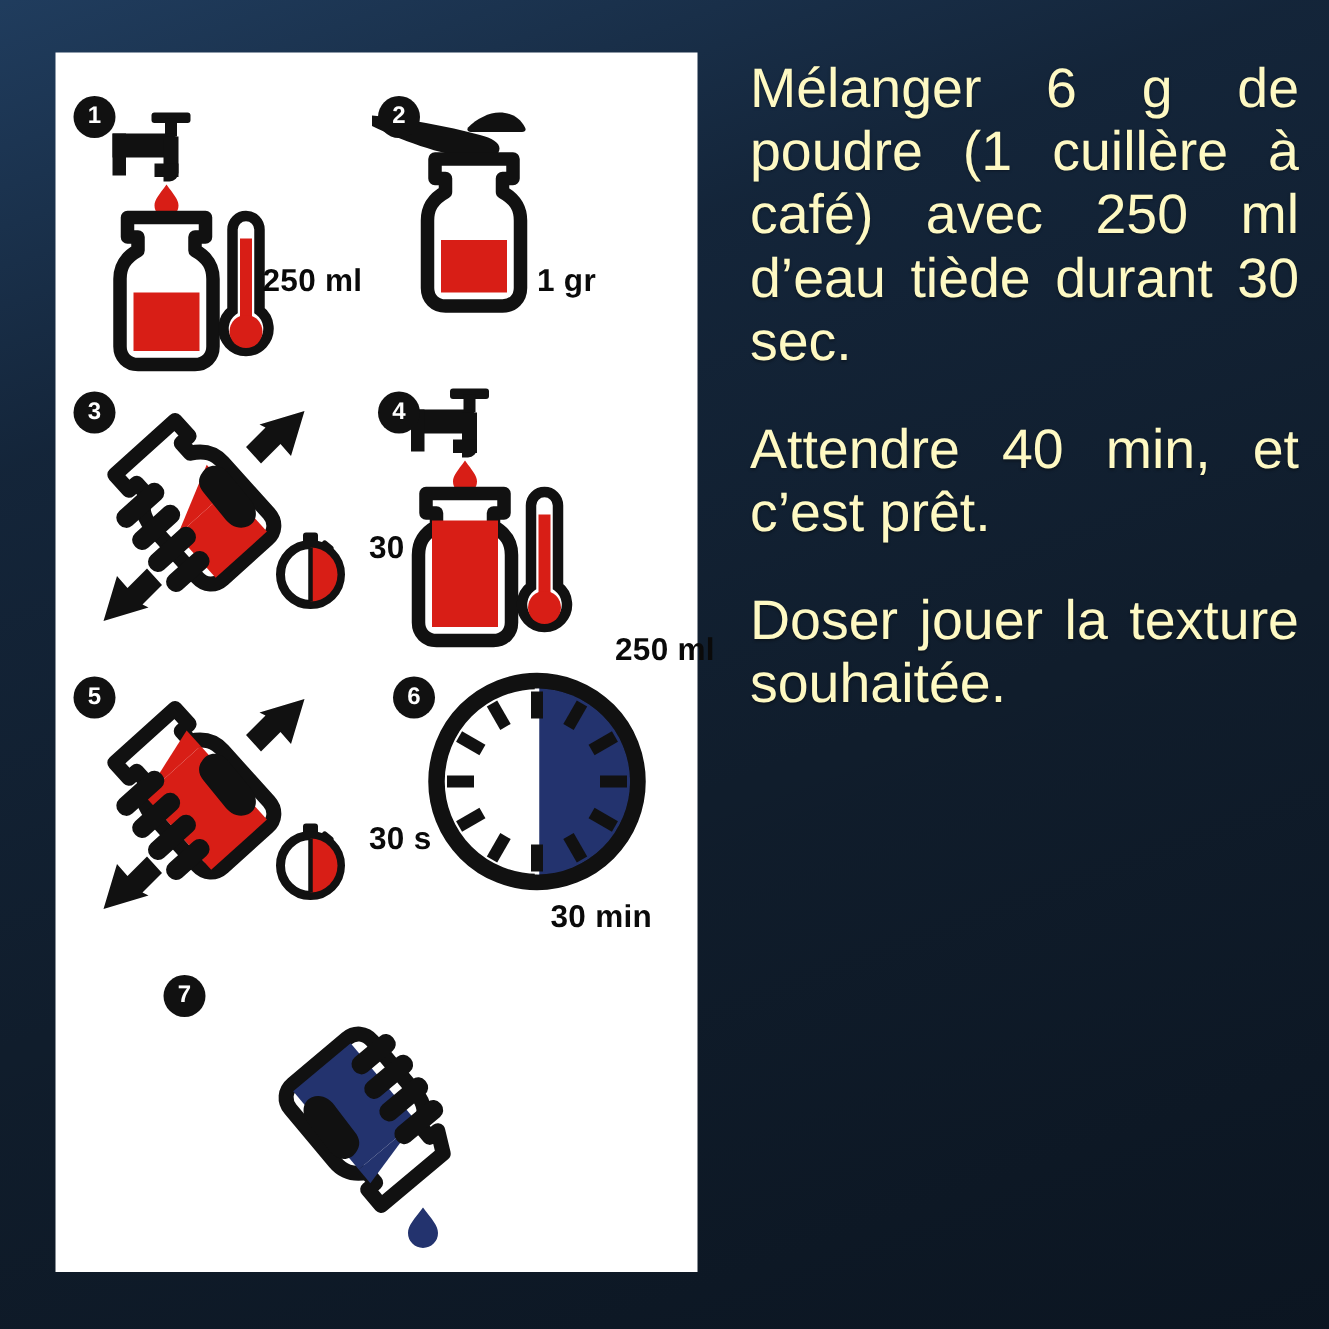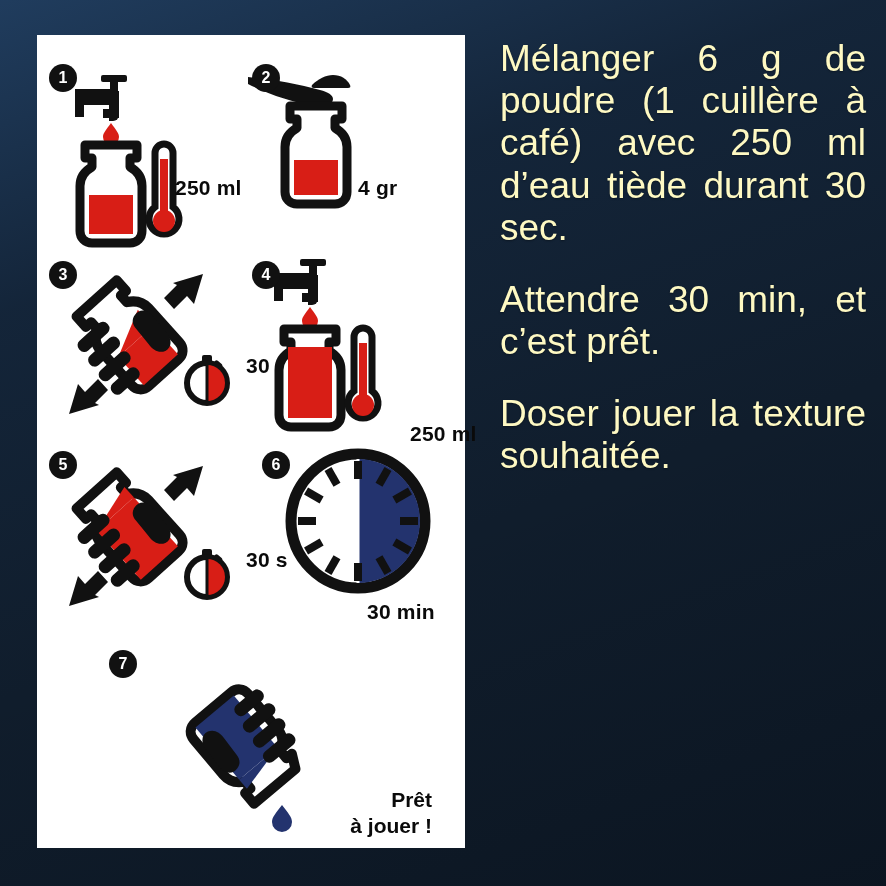--- a/index.html
+++ b/index.html
@@ -103,21 +103,21 @@
 
         <g fill="#111111">
           <path d="M6 42c22 2 50 7 72 13 8 2 13 5 13 9 0 5-7 8-16 7-24-3-51-13-69-22z"></path>
           <path d="M70 50c6-6 14-10 21-10 8 0 14 4 17 10 1 2 0 3-2 3H72c-2 0-3-1-2-3z"></path>
         </g>
 
         <path d="M48 71h52v13h-7v9c9 5 12 11 12 19v45c0 7-5 12-12 12H55c-7 0-12-5-12-12v-45c0-8 3-14 12-19v-9h-7z" fill="#ffffff" stroke="#111111" stroke-width="9" stroke-linejoin="round"></path>
 
         <rect x="52" y="125" width="44" height="35" fill="#d81e16"></rect>
       </svg>
-      <div class="cap" style="left:116px;top:141px;">4 gr</div>
+      <div class="cap" style="left:116px;top:141px;">1 gr</div>
     </div>
 
     <div class="step" style="left:0;top:208px;width:214px;height:190px;">
       <div class="badge" style="left:12px;top:18px;">3</div>
       <svg width="214" height="190" viewBox="0 0 214 190">
         <g transform="rotate(-42 102 98)">
 
           <path d="M72 38h54v14h-7v9c9 5 12 11 12 19v46c0 7-5 12-12 12H79c-7 0-12-5-12-12V80c0-8 3-14 12-19v-9h-7z" fill="#ffffff" stroke="#111111" stroke-width="10" stroke-linejoin="round"></path>
 
           <path d="M76 96h46v38H76z" fill="#d81e16"></path>
@@ -244,27 +244,23 @@
         <g fill="#111111" transform="rotate(140 140 105)">
           <rect x="90" y="62" width="38" height="13" rx="6"></rect>
           <rect x="88" y="80" width="38" height="13" rx="6"></rect>
           <rect x="86" y="98" width="38" height="13" rx="6"></rect>
           <rect x="86" y="116" width="34" height="13" rx="6"></rect>
           <path d="M154 80c7-2 13 3 13 11l-1 23c0 9-6 15-13 13-6-2-9-8-8-16l1-20c0-6 3-10 8-11z"></path>
         </g>
 
         <path d="M190 170c6 8 10 12 10 17a10 10 0 1 1-20 0c0-5 4-9 10-17z" fill="#23336e"></path>
       </svg>
-      <div class="ready" style="left:200px;top:152px;width:140px;">
-        <span>Prêt</span><br>
-        <span>à jouer !</span>
-      </div>
     </div>
 
   </div>
 
   <div id="copy">
     <p>Mélanger 6 g de poudre (1 cuillère à café) avec 250 ml d’eau tiède durant 30 sec.</p>
-    <p>Attendre 30 min, et c’est prêt.</p>
+    <p>Attendre 40 min, et c’est prêt.</p>
     <p>Doser jouer la texture souhaitée.</p>
   </div>
 
 </div>
 
 </body></html>

